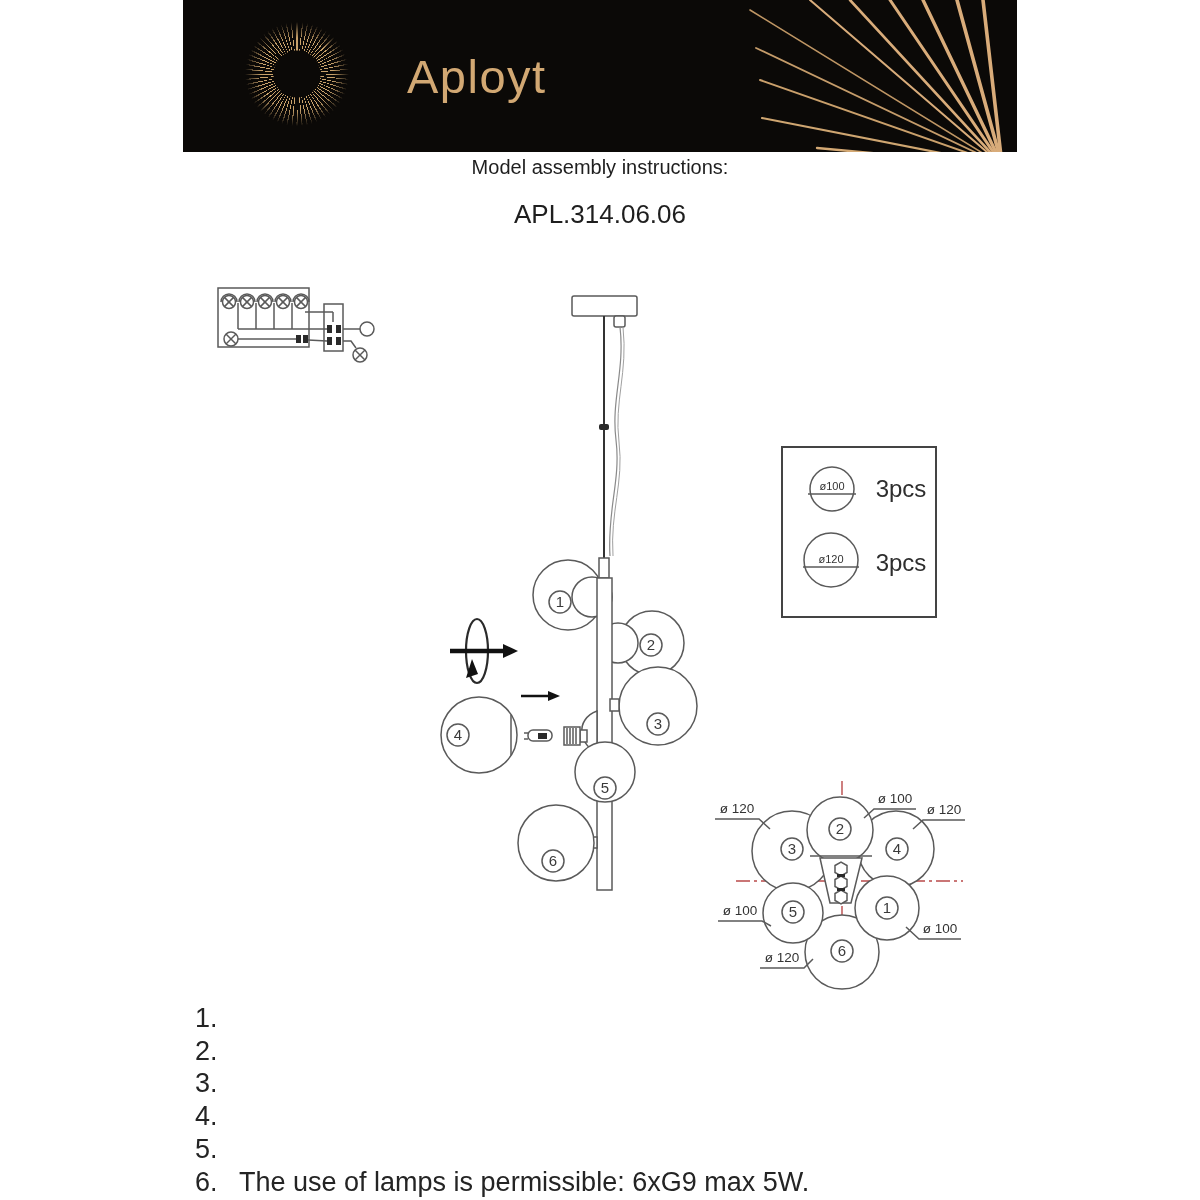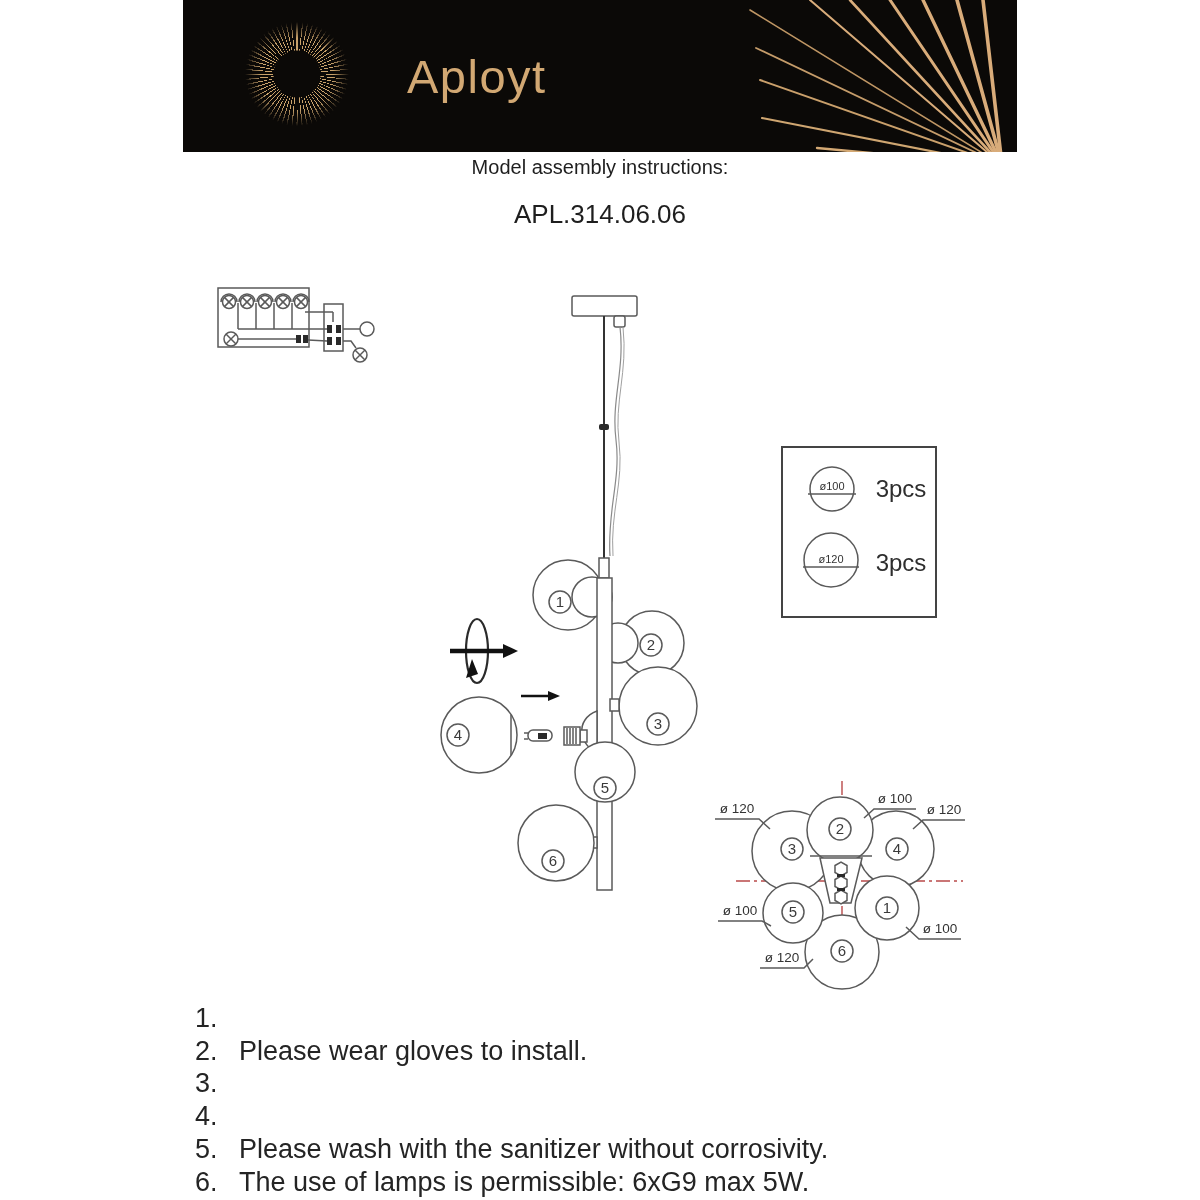--- a/index.html
+++ b/index.html
@@ -272,29 +272,27 @@
     </g>
   </g>
 </svg>
 
 <div class="instructions">
   <div class="inst-row">
     <span class="inst-num">1.</span>
   </div>
   <div class="inst-row">
     <span class="inst-num">2.</span>
-    <span class="inst-text">Please wear gloves to install.</span>
   </div>
   <div class="inst-row">
     <span class="inst-num">3.</span>
   </div>
   <div class="inst-row">
     <span class="inst-num">4.</span>
   </div>
   <div class="inst-row">
     <span class="inst-num">5.</span>
-    <span class="inst-text">Please wash with the sanitizer without corrosivity.</span>
   </div>
   <div class="inst-row">
     <span class="inst-num">6.</span>
     <span class="inst-text">The use of lamps is permissible: 6xG9 max 5W.</span>
   </div>
 </div>
 
 </body></html>

